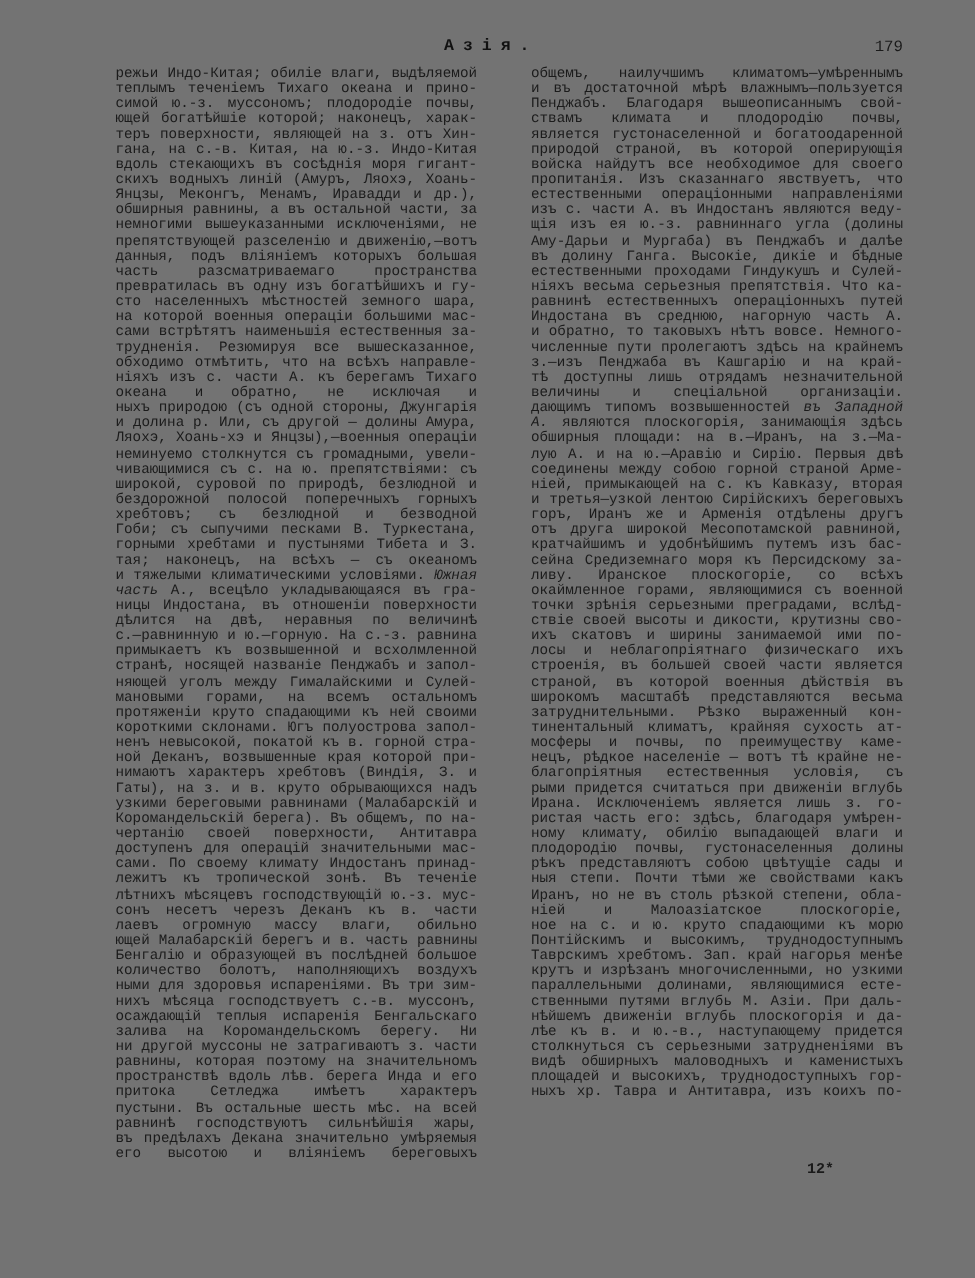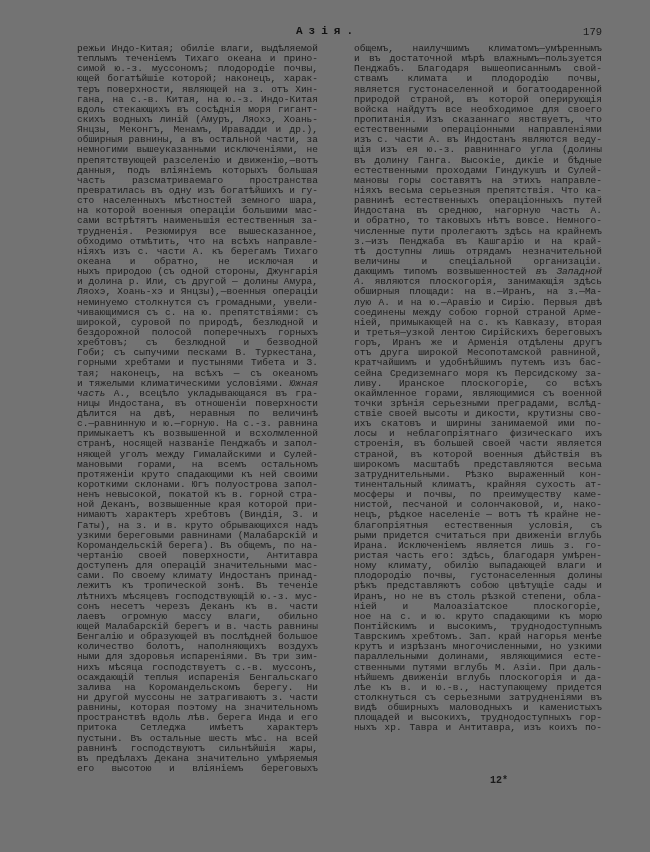--- a/index.html
+++ b/index.html
@@ -49,20 +49,21 @@
     text-align: justify;
     text-align-last: justify;
     -moz-text-align-last: justify;
   }
   .line i { font-style: italic; }
   .printers-mark {
     position: absolute;
     top: 775px;
     left: 490px;
     width: 66px;
+    text-align: right;
     font-size: 10px;
     font-weight: bold;
     color: #1a1a1a;
   }
 </style>
 </head>
 <body>
 
 <div class="page">
   <div class="header-title">Азія.</div>
@@ -148,23 +149,23 @@
       <div class="line">и въ достаточной мѣрѣ влажнымъ—пользуется</div>
       <div class="line">Пенджабъ. Благодаря вышеописаннымъ свой-</div>
       <div class="line">ствамъ климата и плодородію почвы, Индостанъ</div>
       <div class="line">является густонаселенной и богатоодаренной</div>
       <div class="line">природой страной, въ которой оперирующія</div>
       <div class="line">войска найдутъ все необходимое для своего</div>
       <div class="line">пропитанія. Изъ сказаннаго явствуетъ, что</div>
       <div class="line">естественными операціонными направленіями</div>
       <div class="line">изъ с. части А. въ Индостанъ являются веду-</div>
       <div class="line">щія изъ ея ю.-з. равниннаго угла (долины</div>
+      <div class="line">Аму-Дарьи и Мургаба) въ Пенджабъ и далѣе</div>
       <div class="line">въ долину Ганга. Высокіе, дикіе и бѣдные</div>
       <div class="line">естественными проходами Гиндукушъ и Сулей-</div>
-      <div class="line">мановы горы составятъ на этихъ направле-</div>
       <div class="line">ніяхъ весьма серьезныя препятствія. Что ка-</div>
       <div class="line">равнинѣ естественныхъ операціонныхъ путей изъ</div>
       <div class="line">Индостана въ среднюю, нагорную часть А.</div>
       <div class="line">и обратно, то таковыхъ нѣтъ вовсе. Немного-</div>
       <div class="line">численные пути пролегаютъ здѣсь на крайнемъ</div>
       <div class="line">з.—изъ Пенджаба въ Кашгарію и на край-</div>
       <div class="line">тѣ доступны лишь отрядамъ незначительной</div>
       <div class="line">величины и спеціальной организаціи. Преобла-</div>
       <div class="line">дающимъ типомъ возвышенностей <i>въ Западной</i></div>
       <div class="line"><i>А.</i> являются плоскогорія, занимающія здѣсь три</div>
@@ -182,29 +183,29 @@
       <div class="line">точки зрѣнія серьезными преградами, вслѣд-</div>
       <div class="line">ствіе своей высоты и дикости, крутизны сво-</div>
       <div class="line">ихъ скатовъ и ширины занимаемой ими по-</div>
       <div class="line">лосы и неблагопріятнаго физическаго ихъ</div>
       <div class="line">строенія, въ большей своей части является</div>
       <div class="line">страной, въ которой военныя дѣйствія въ</div>
       <div class="line">широкомъ масштабѣ представляются весьма</div>
       <div class="line">затруднительными. Рѣзко выраженный кон-</div>
       <div class="line">тинентальный климатъ, крайняя сухость ат-</div>
       <div class="line">мосферы и почвы, по преимуществу каме-</div>
-      <div class="line">нистой, песчаной и солончаковой, и, нако-</div>
       <div class="line">нецъ, рѣдкое населеніе — вотъ тѣ крайне не-</div>
       <div class="line">благопріятныя естественныя условія, съ кото-</div>
       <div class="line">рыми придется считаться при движеніи вглубь</div>
       <div class="line">Ирана. Исключеніемъ является лишь з. го-</div>
       <div class="line">ристая часть его: здѣсь, благодаря умѣрен-</div>
       <div class="line">ному климату, обилію выпадающей влаги и</div>
       <div class="line">плодородію почвы, густонаселенныя долины</div>
       <div class="line">рѣкъ представляютъ собою цвѣтущіе сады и</div>
+      <div class="line">ныя степи. Почти тѣми же свойствами какъ</div>
       <div class="line">Иранъ, но не въ столь рѣзкой степени, обла-</div>
       <div class="line">ніей и Малоазіатское плоскогоріе, ограничен-</div>
       <div class="line">ное на с. и ю. круто спадающими къ морю</div>
       <div class="line">Понтійскимъ и высокимъ, труднодоступнымъ</div>
       <div class="line">Таврскимъ хребтомъ. Зап. край нагорья менѣе</div>
       <div class="line">крутъ и изрѣзанъ многочисленными, но узкими</div>
       <div class="line">параллельными долинами, являющимися есте-</div>
       <div class="line">ственными путями вглубь М. Азіи. При даль-</div>
       <div class="line">нѣйшемъ движеніи вглубь плоскогорія и да-</div>
       <div class="line">лѣе къ в. и ю.-в., наступающему придется</div>

